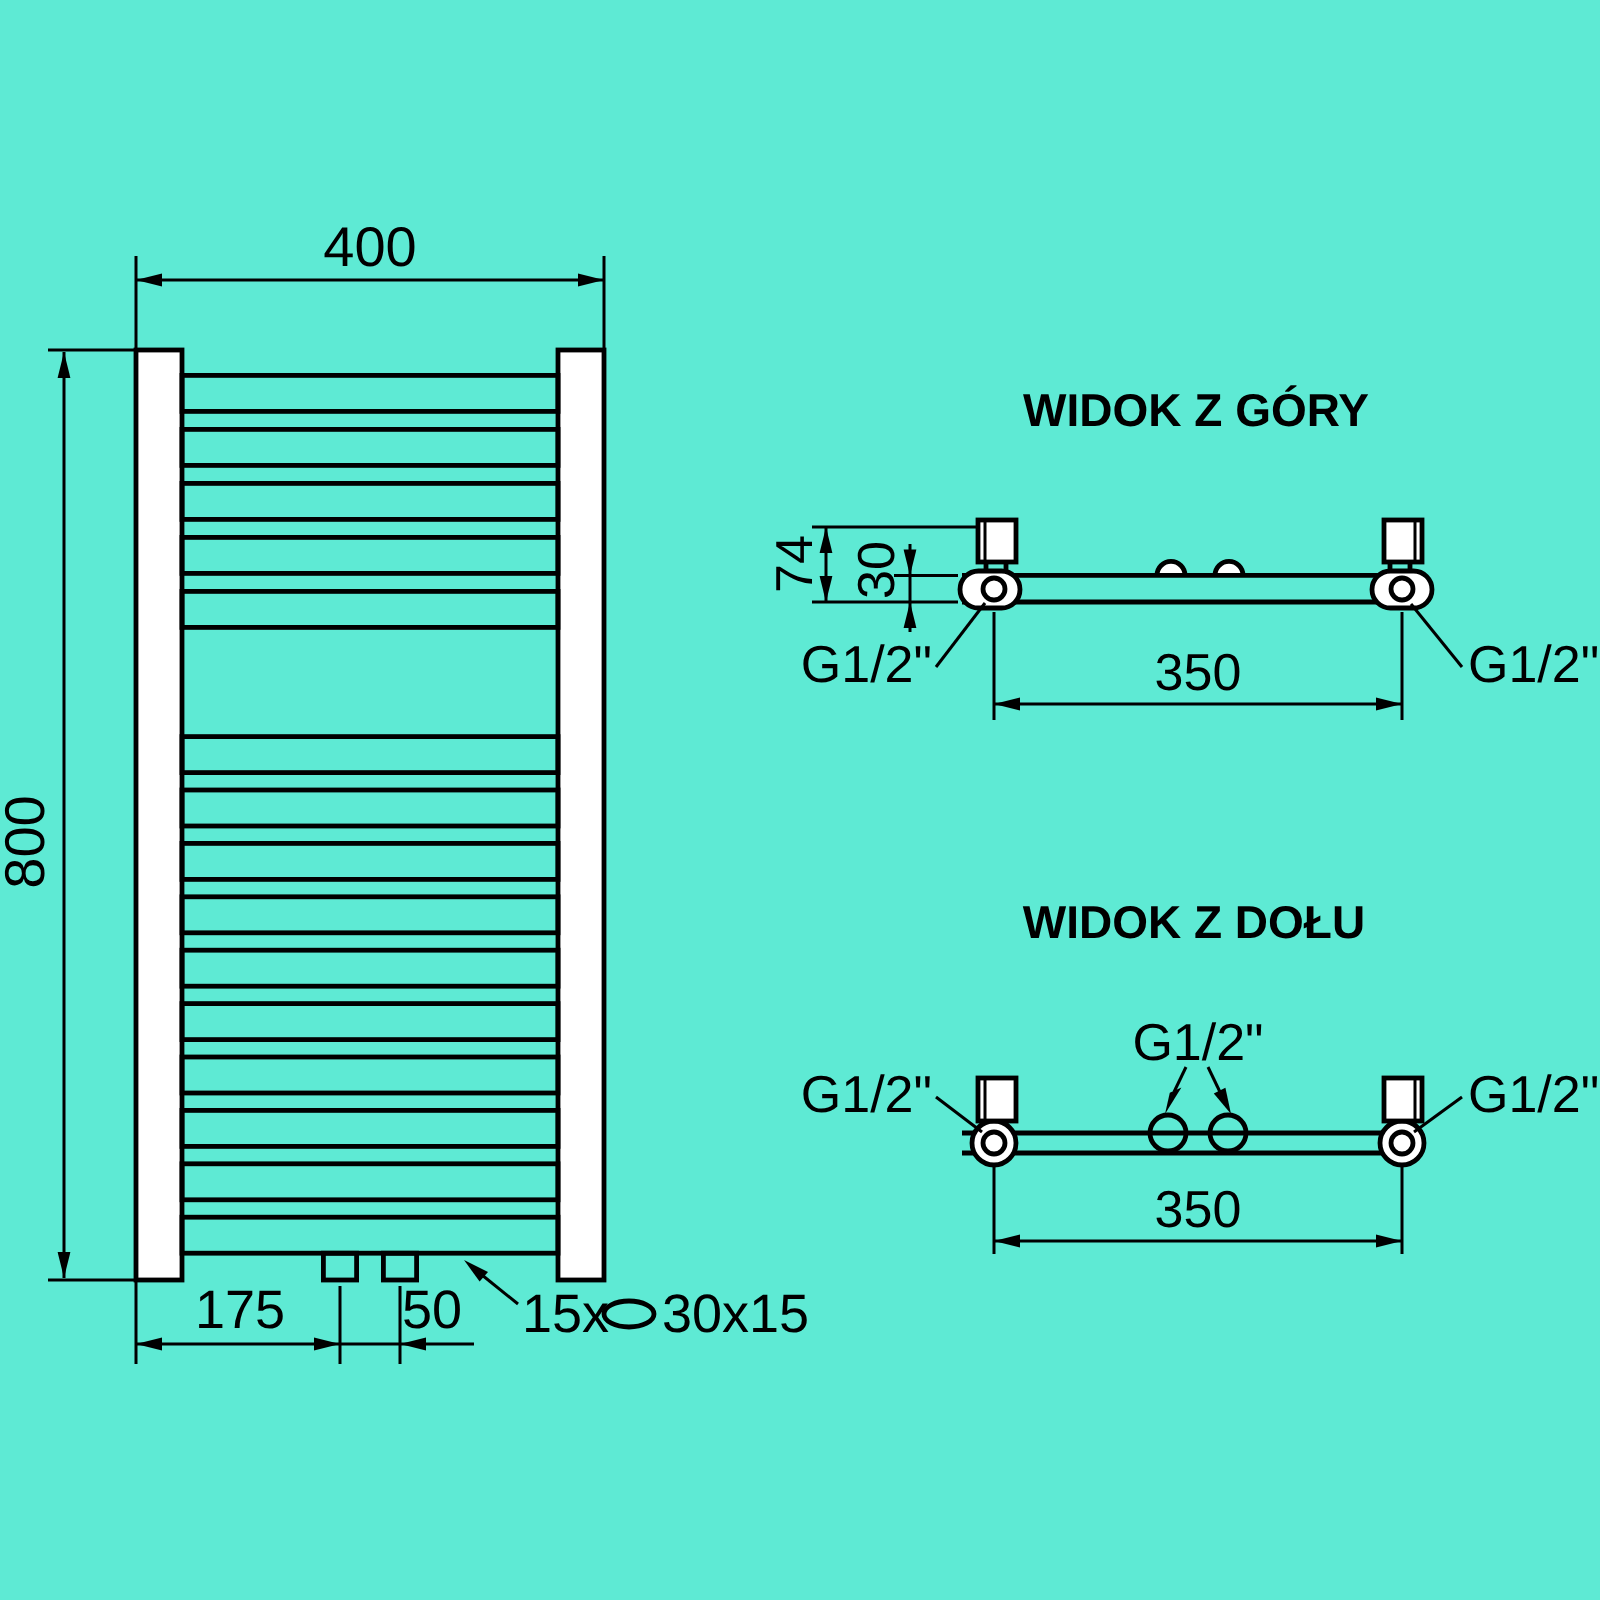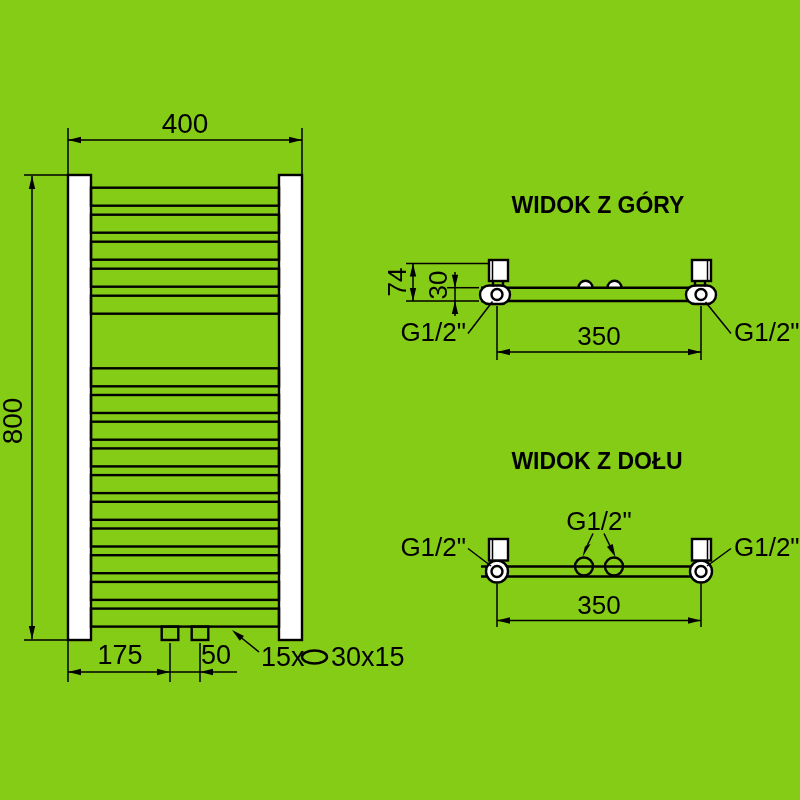--- a/index.html
+++ b/index.html
@@ -1,16 +1,16 @@
 <!DOCTYPE html>
 <html><head>
 <meta charset="utf-8">
 <style>
   html,body{margin:0;padding:0;background:#ffffff;}
-  .stage{width:800px;height:800px;position:relative;background:#84cc16;overflow:hidden;}
+  .stage{width:800px;height:800px;position:relative;background:#5eead4;overflow:hidden;}
   svg{display:block;}
   .o{fill:none;stroke:#000;stroke-width:2.4;}
   .of{fill:#fff;stroke:#000;stroke-width:2.4;}
   .t{fill:none;stroke:#000;stroke-width:1.5;}
   .a{fill:#000;stroke:none;}
   text{fill:#000;font-family:"Liberation Sans", sans-serif;}
   .d28{font-size:28px;}
   .d27{font-size:27px;}
   .d26{font-size:26px;}
   .ttl{font-size:23px;font-weight:600;}

